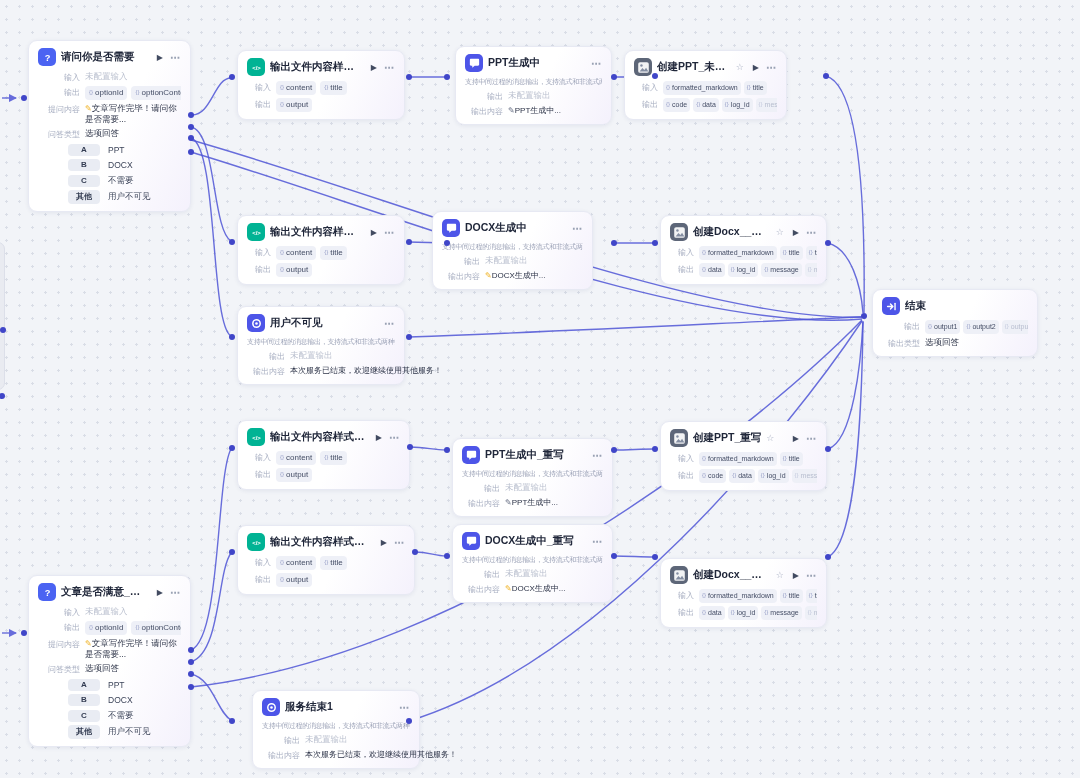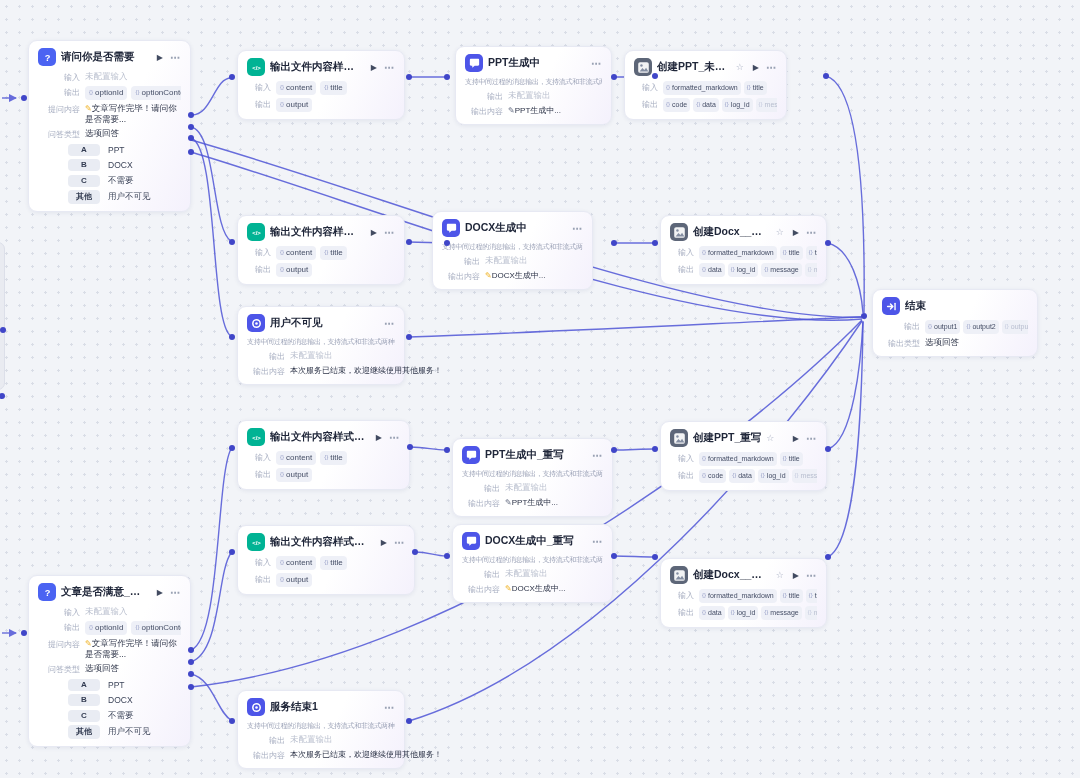--- a/index.html
+++ b/index.html
@@ -706,21 +706,21 @@
         </div>
         <div class="opt">
           <span class="opt-pill">C</span>
           <span class="opt-val">不需要</span>
         </div>
         <div class="opt">
           <span class="opt-pill">其他</span>
           <span class="opt-val">用户不可见</span>
         </div>
       </div>
-      <div class="node s" style="left: 237px; top: 690px; width: 168px;">
+      <div class="node s" style="left: 252px; top: 690px; width: 168px;">
         <div class="hdr">
           <span class="nicon" style="background: rgb(77, 85, 232);">
             <svg viewBox="0 0 14 14">
               <circle cx="7" cy="7" r="4" fill="none" stroke="#fff" stroke-width="1.6"></circle>
               <circle cx="7" cy="7" r="1.4" fill="#fff"></circle>
             </svg>
           </span>
           <span class="title">服务结束1</span>
           <span class="acts">
             <span class="more">⋯</span>

